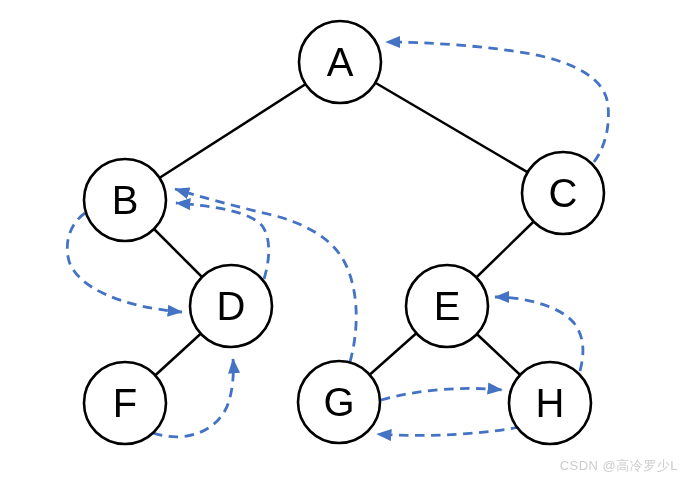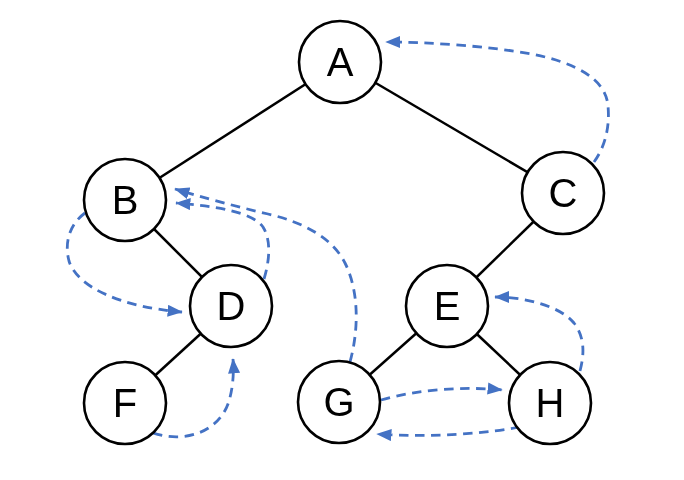--- a/index.html
+++ b/index.html
@@ -82,13 +82,14 @@
       </g>
       <g>
         <circle cx="339" cy="402" r="41" fill="#ffffff" stroke="#000000" stroke-width="2.6"></circle>
         <text x="339" y="416" text-anchor="middle" font-family="&quot;Liberation Sans&quot;, sans-serif" font-size="40" fill="#000000">G</text>
       </g>
       <g>
         <circle cx="550" cy="403" r="41" fill="#ffffff" stroke="#000000" stroke-width="2.6"></circle>
         <text x="550" y="417" text-anchor="middle" font-family="&quot;Liberation Sans&quot;, sans-serif" font-size="40" fill="#000000">H</text>
       </g>
     </svg>
+  <div class="watermark">CSDN @高冷罗少L</div>
 </div>
 
 </body></html>

